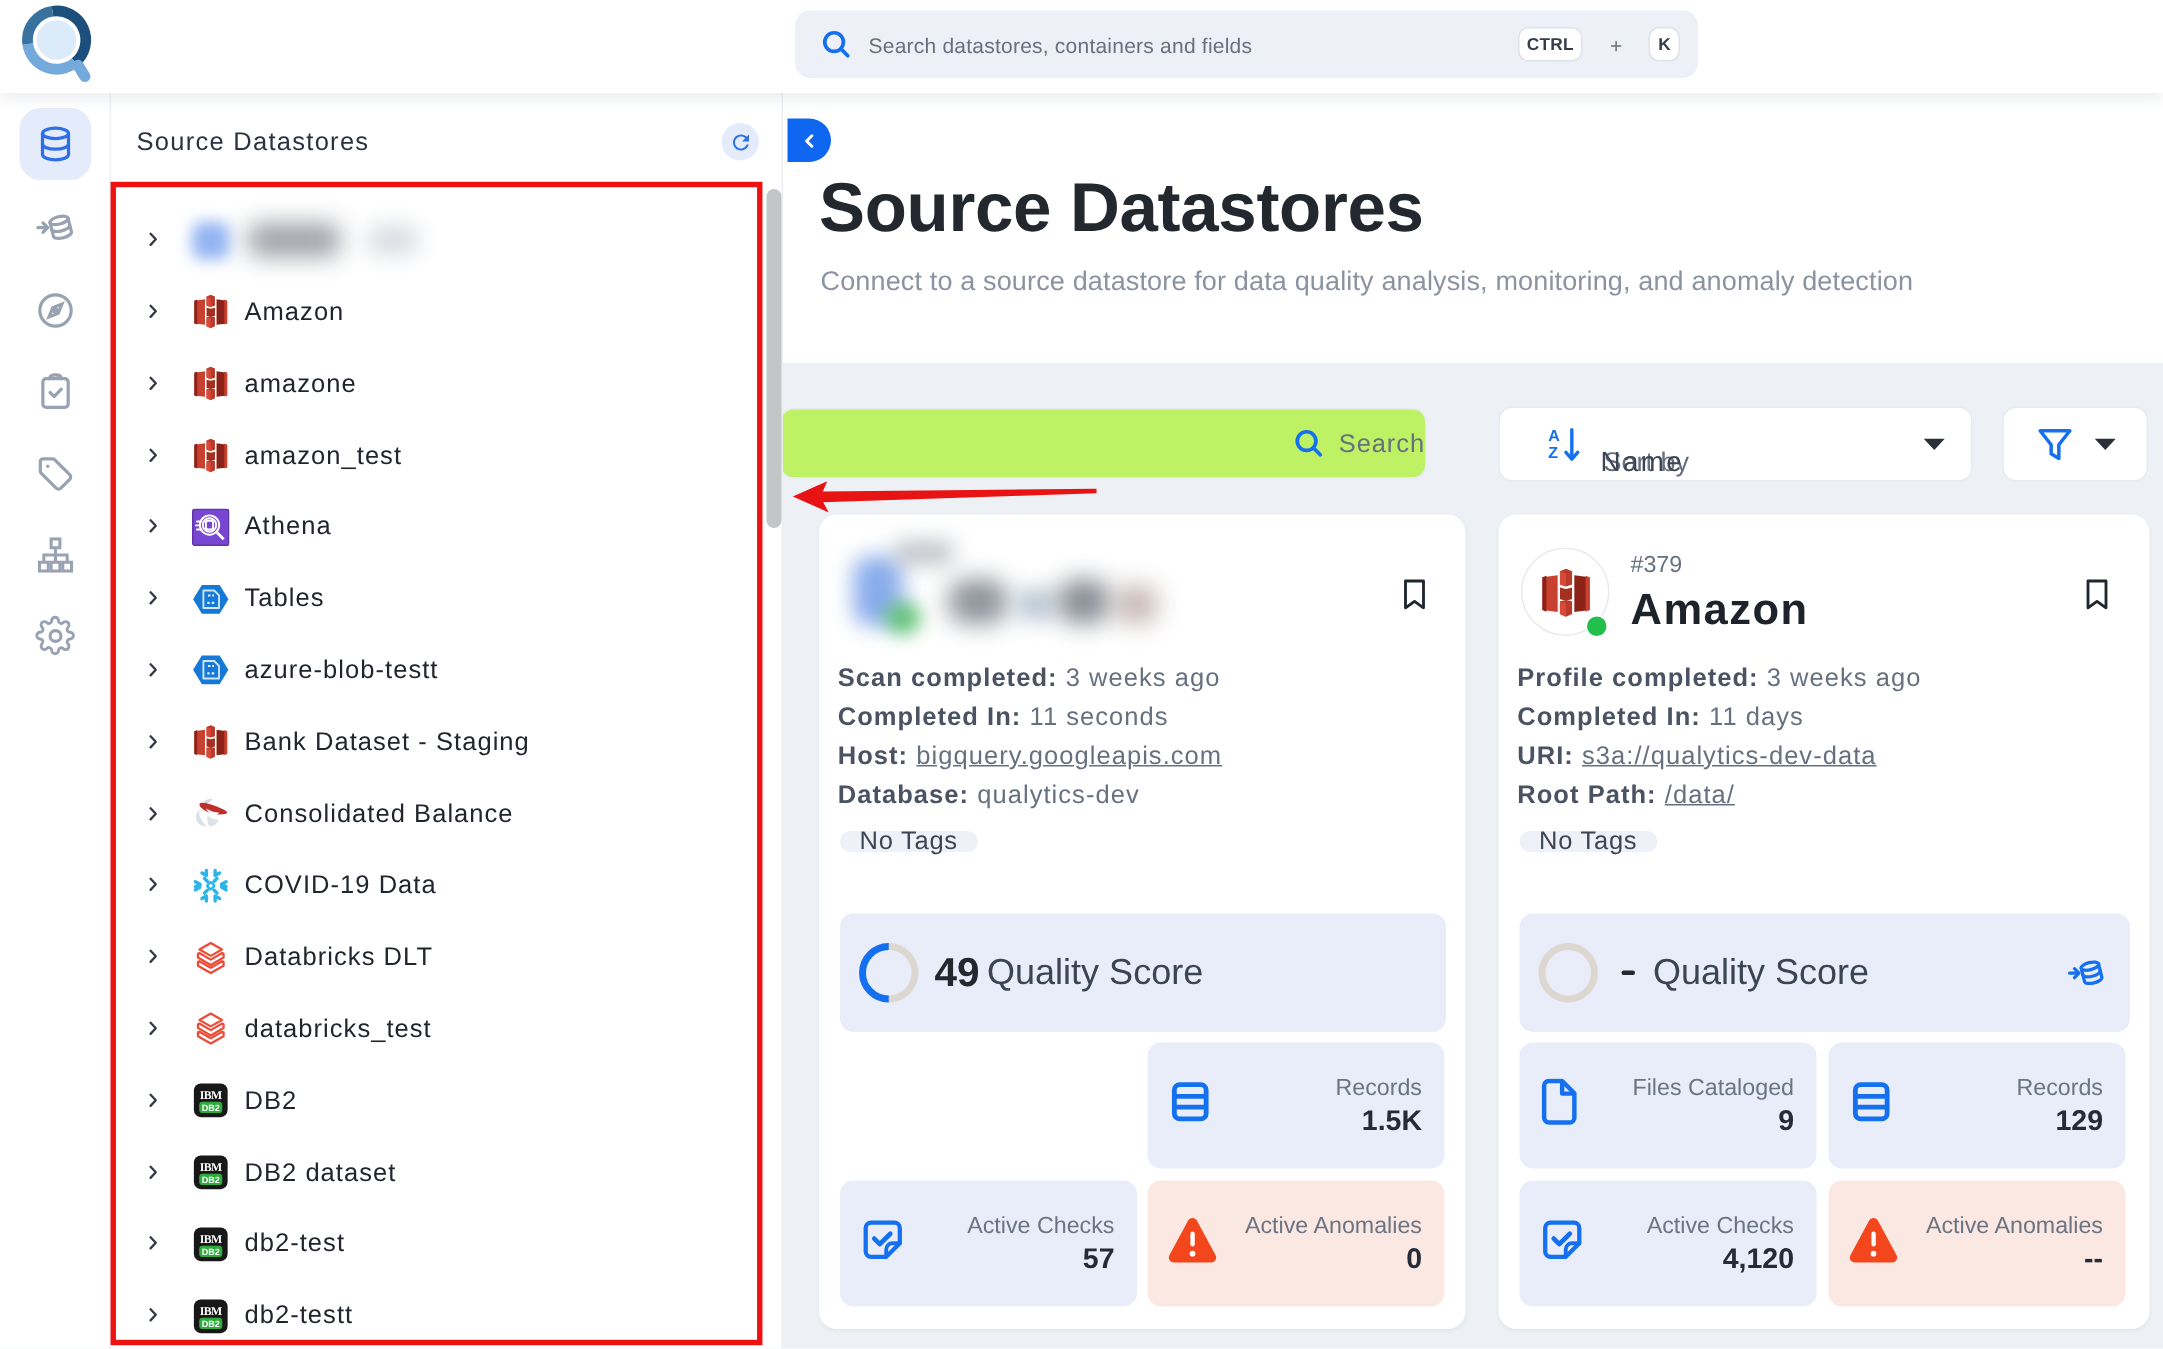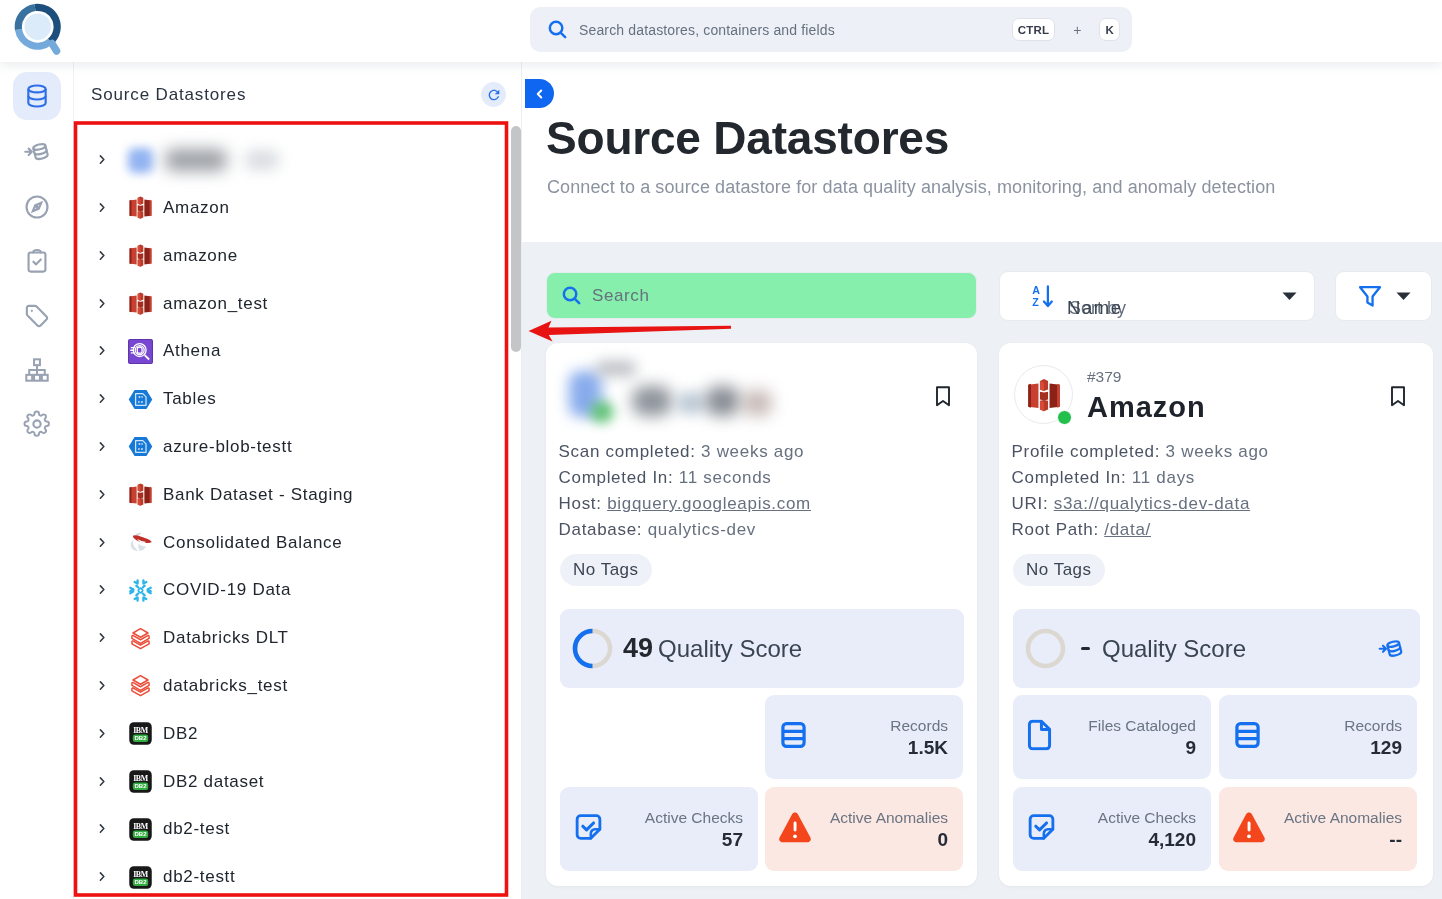--- a/index.html
+++ b/index.html
@@ -39,36 +39,36 @@
 
   
   #main { position:absolute; left:522px; top:62px; width:920px; height:837px; background:#edf1f5; }
   #mainhead { position:absolute; left:0; top:0; width:920px; height:180px; background:#fff; }
   #collapse { position:absolute; left:3px; top:17px; width:29px; height:29px; background:#0f66f1;
               border-radius:0 15px 15px 0; display:flex; align-items:center; justify-content:center; }
   #h1 { position:absolute; left:24px; top:49px; font-size:46px; font-weight:bold; color:#23272e;
         letter-spacing:-.2px; }
   #sub { position:absolute; left:25px; top:115px; font-size:18px; color:#8b93a1; letter-spacing:.1px; }
 
-  #msearch { position:absolute; left:546px; top:272px; width:431px; height:47px; background:#86efac;
-             border:1px solid #e7eaee; border-radius:9px; display:flex; align-items:center; z-index:5;}
+  #msearch { position:absolute; left:520px; top:272px; width:431px; height:47px; background:#bef264;
+             border:1px solid #e7eaee; border-radius:9px; display:flex; align-items:center; z-index:5;justify-content:flex-end;}
   #msearch .ph { color:#66707f; font-size:17px; margin-left:9px; letter-spacing:.6px; }
   #sortbox { position:absolute; left:999px; top:271px; width:316px; height:50px; background:#fff;
              border:1px solid #e7eaee; border-radius:9px; z-index:5;}
   #filterbox { position:absolute; left:1335px; top:271px; width:97px; height:50px; background:#fff;
                border:1px solid #e7eaee; border-radius:9px; z-index:5;}
 
   
   .card { position:absolute; top:343px; height:543px; background:#fff; border-radius:12px;
           box-shadow:0 1px 3px rgba(50,60,80,.06); }
   #card1 { left:546px; width:431px; }
   #card2 { left:999px; width:434px; }
   .rowtext { position:absolute; left:12.5px; font-size:17px; color:#66707f; letter-spacing:.7px; }
-  .rowtext b { color:#4b5363; font-weight:normal; }
-  .notags { position:absolute; left:14px; top:211px; height:32px; padding:0 13px; background:#eef2f8;
+  .rowtext b { color:#4b5363; font-weight:bold; }
+  .notags { position:absolute; left:14px; top:211px; height:14px; padding:0 13px; background:#eef2f8;
             border-radius:16px; font-size:17px; letter-spacing:.5px; color:#3c4553; display:flex; align-items:center; }
   .qpanel { position:absolute; left:14px; top:266px; width:404px; height:79px; background:#e9edf9;
             border-radius:9px; display:flex; align-items:center; }
   .tile { position:absolute; width:198px; height:84px; background:#e9edf9; border-radius:9px; }
   .tile.warn { background:#fbe8e2; }
   .tile .tlbl { position:absolute; right:15px; top:22px; font-size:15.5px; color:#6b7483; }
   .tile .tval { position:absolute; right:15px; top:42px; font-size:19px; font-weight:bold; color:#252b37; }
   .tile .tic { position:absolute; left:13px; top:50%; transform:translateY(-50%); }
   .blur { position:absolute; border-radius:6px; filter:blur(5px); }
 </style>

